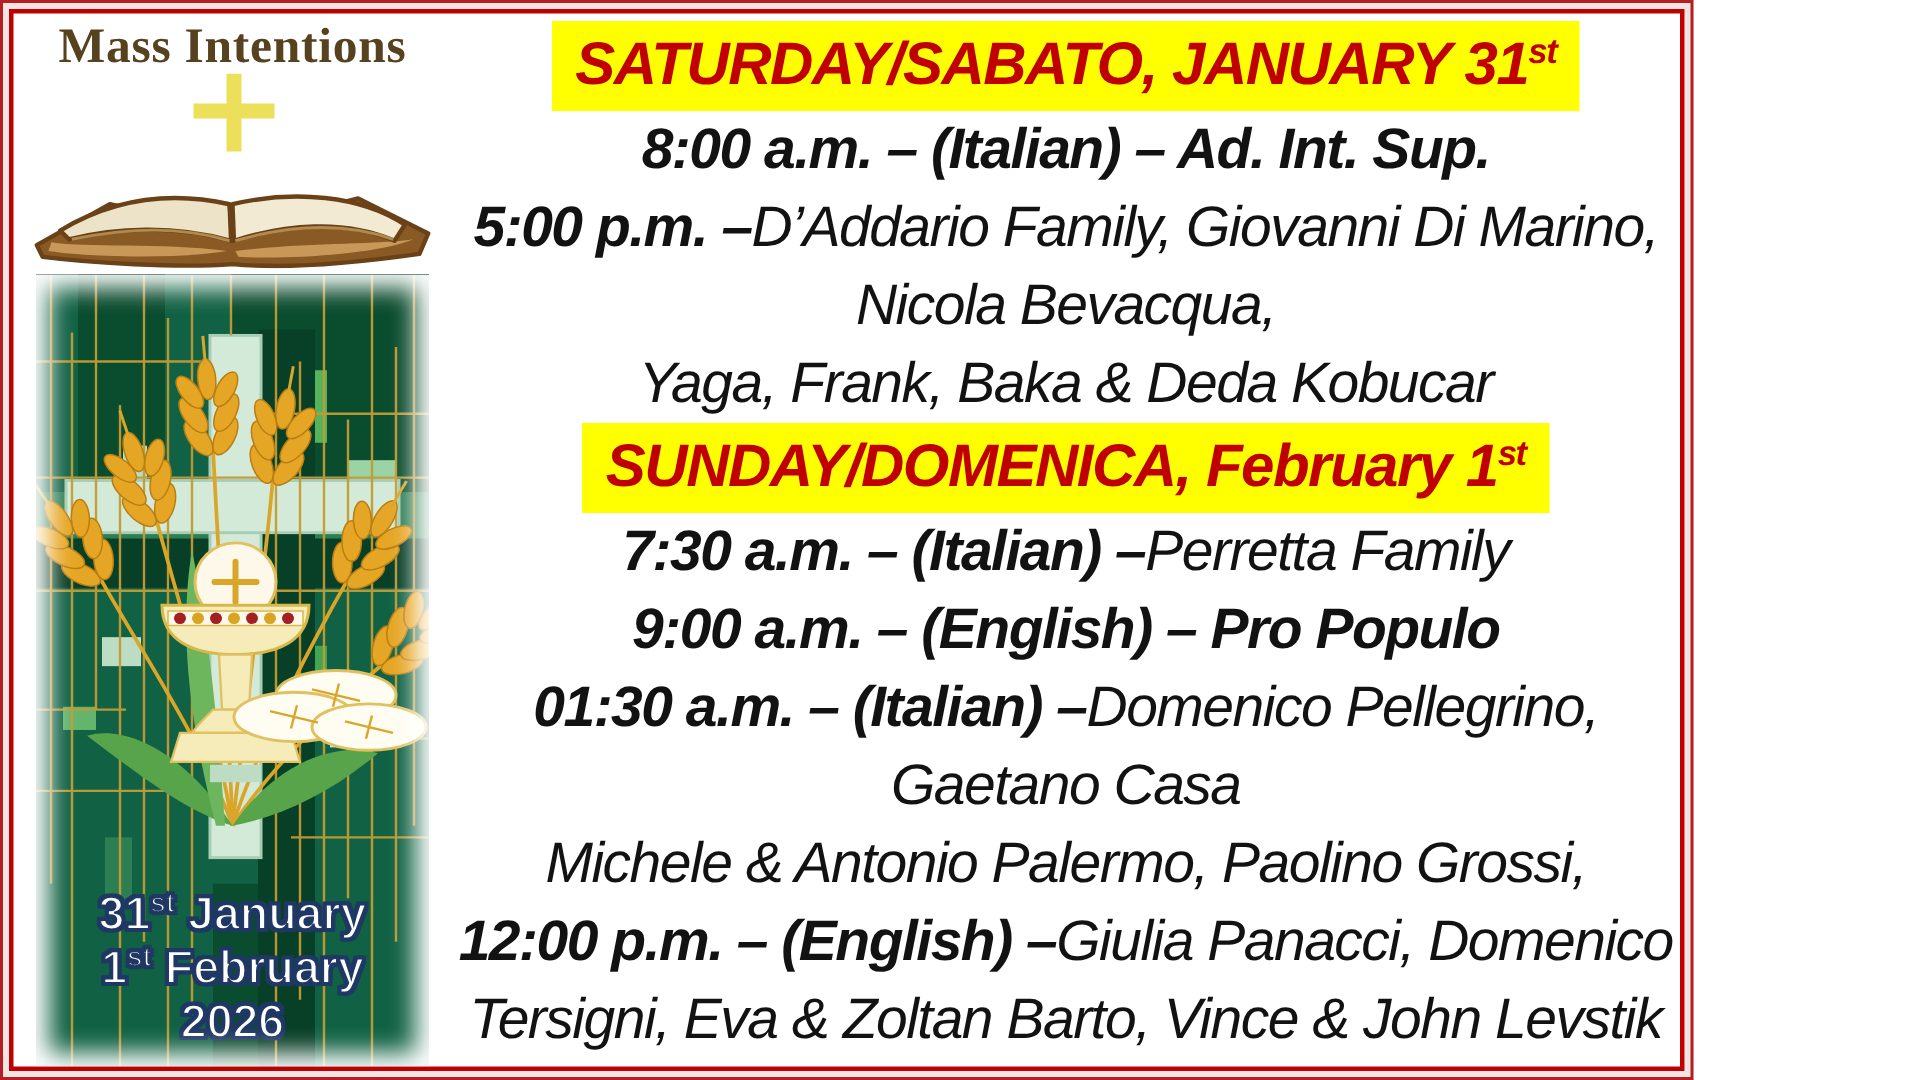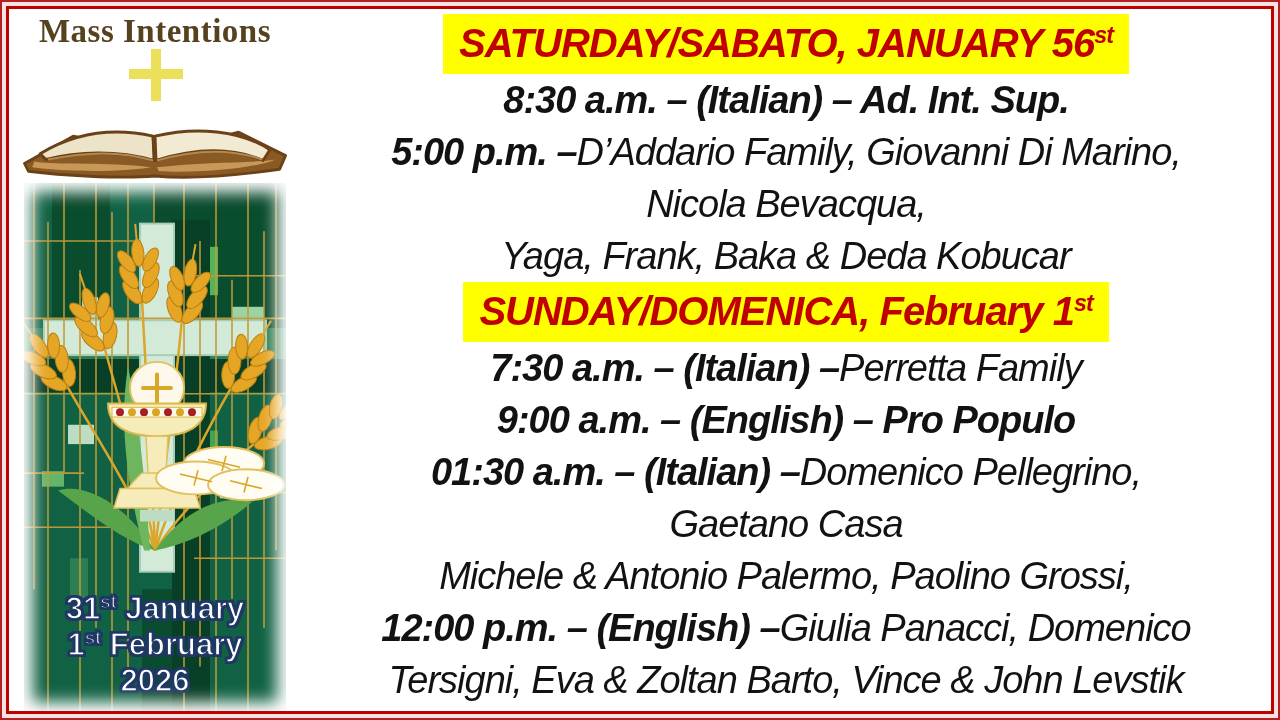--- a/index.html
+++ b/index.html
@@ -1,17 +1,17 @@
 <!DOCTYPE html>
 <html><head>
 <meta charset="utf-8">
 <style>
   html,body{margin:0;padding:0;background:#fff;}
   body{width:1280px;height:720px;overflow:hidden;font-family:"Liberation Sans",sans-serif;}
-  .slide{box-sizing:border-box;width:1280px;height:720px;border:2px solid #b51f1f;background:#f3e4e4;padding:4px;}
+  .slide{box-sizing:border-box;width:1129px;height:720px;border:2px solid #b51f1f;background:#f3e4e4;padding:4px;}
   .slide-inner{box-sizing:border-box;width:100%;height:100%;border:3px solid #c00000;background:#fff;display:flex;overflow:hidden;}
 
   
   .left{width:292px;flex:0 0 292px;display:flex;flex-direction:column;align-items:center;overflow:hidden;}
   .mi-title{margin:4px 0 0;font-family:"Liberation Serif",serif;font-weight:bold;font-size:33px;line-height:36px;color:#57421f;letter-spacing:.5px;white-space:nowrap;}
   .cross-svg{display:block;margin:0 auto;}
   .book-svg{display:block;margin:0 auto;}
   .banner{position:relative;width:262px;flex:1 1 auto;min-height:0;margin:4px auto 0;}
   .banner > svg{position:absolute;inset:0;width:100%;height:100%;}
   .banner .feather{position:absolute;inset:0;box-shadow:inset 0 0 16px 9px #ffffff;pointer-events:none;}
@@ -179,24 +179,24 @@
             <div><span>31</span><sup>st</sup><span> January</span></div>
             <div><span>1</span><sup>st</sup><span> February</span></div>
             <div><span>2026</span></div>
           </div>
         <div class="feather"></div>
       </div>
     </aside>
 
     <main class="schedule" id="schedule">
         <div class="line">
-          <span class="hl"><span>SATURDAY/SABATO, JANUARY 56</span><sup>st</sup></span>
-        </div>
-        <div class="line">
-          <b>8:30 a.m. – (Italian) – Ad. Int. Sup.</b>
+          <span class="hl"><span>SATURDAY/SABATO, JANUARY 31</span><sup>st</sup></span>
+        </div>
+        <div class="line">
+          <b>8:00 a.m. – (Italian) – Ad. Int. Sup.</b>
         </div>
         <div class="line">
           <b>5:00 p.m. – </b>
           <span>D’Addario Family, Giovanni Di Marino,</span>
         </div>
         <div class="line">
           <span>Nicola Bevacqua,</span>
         </div>
         <div class="line">
           <span>Yaga, Frank, Baka &amp; Deda Kobucar</span>

